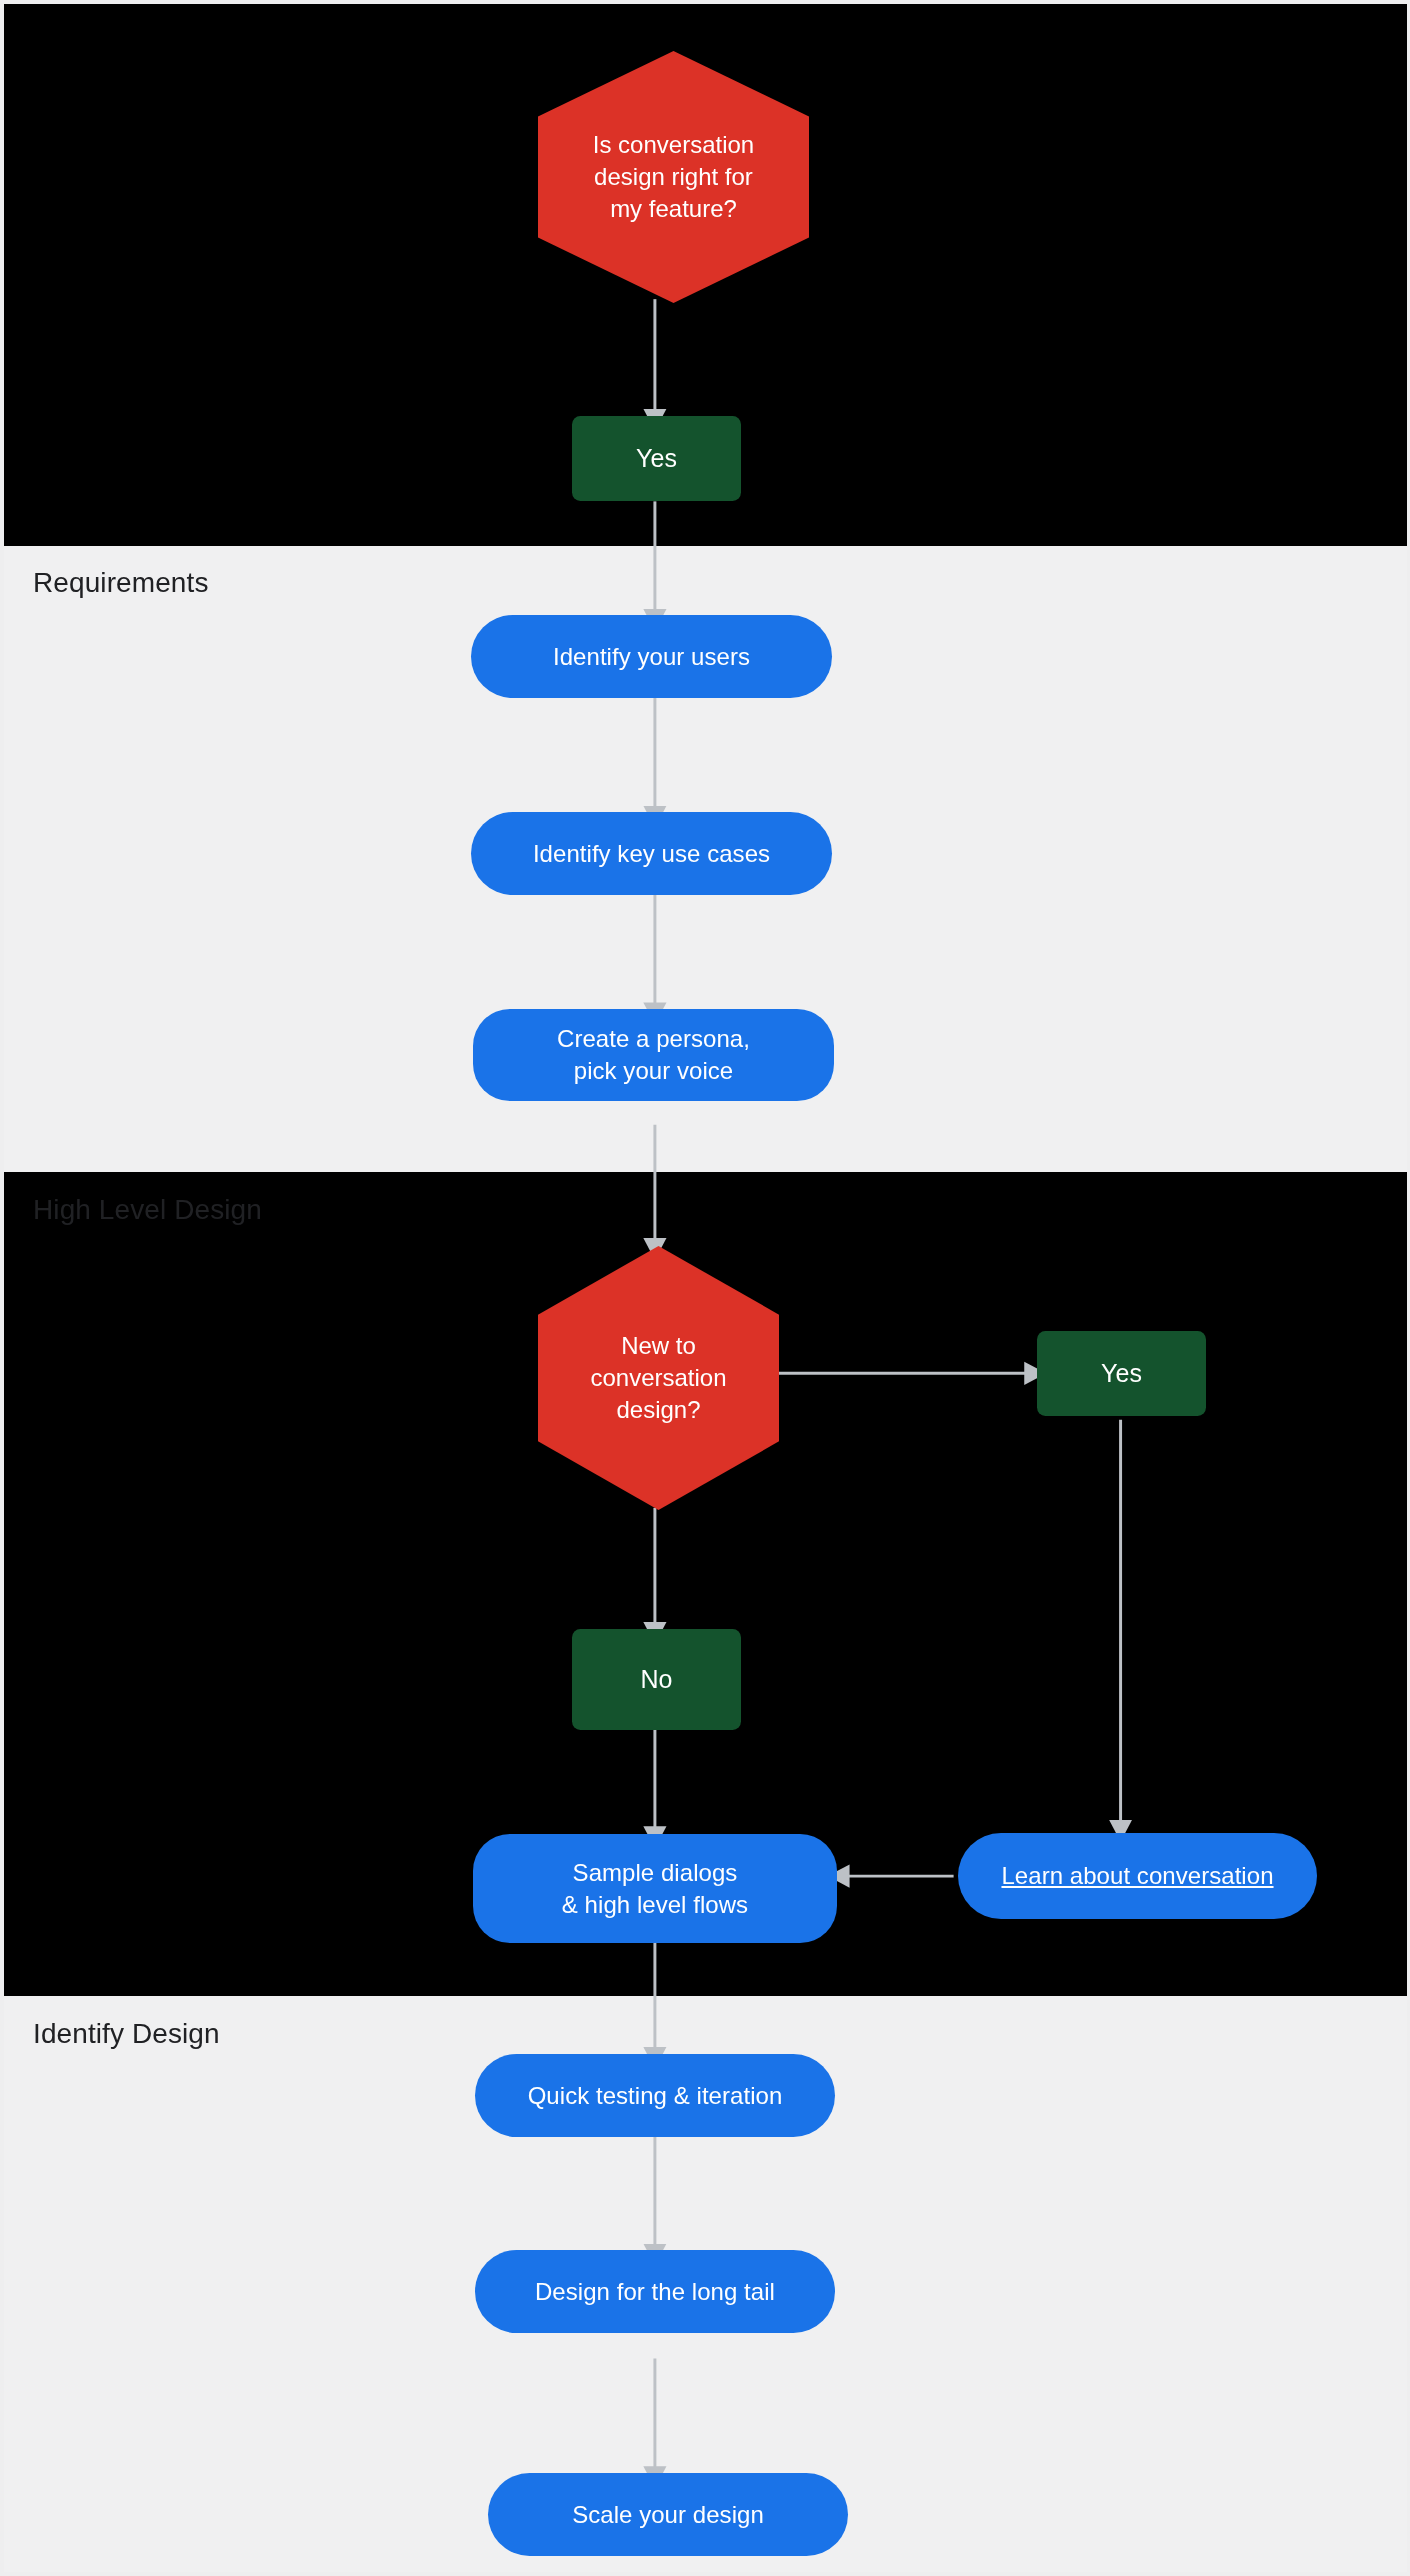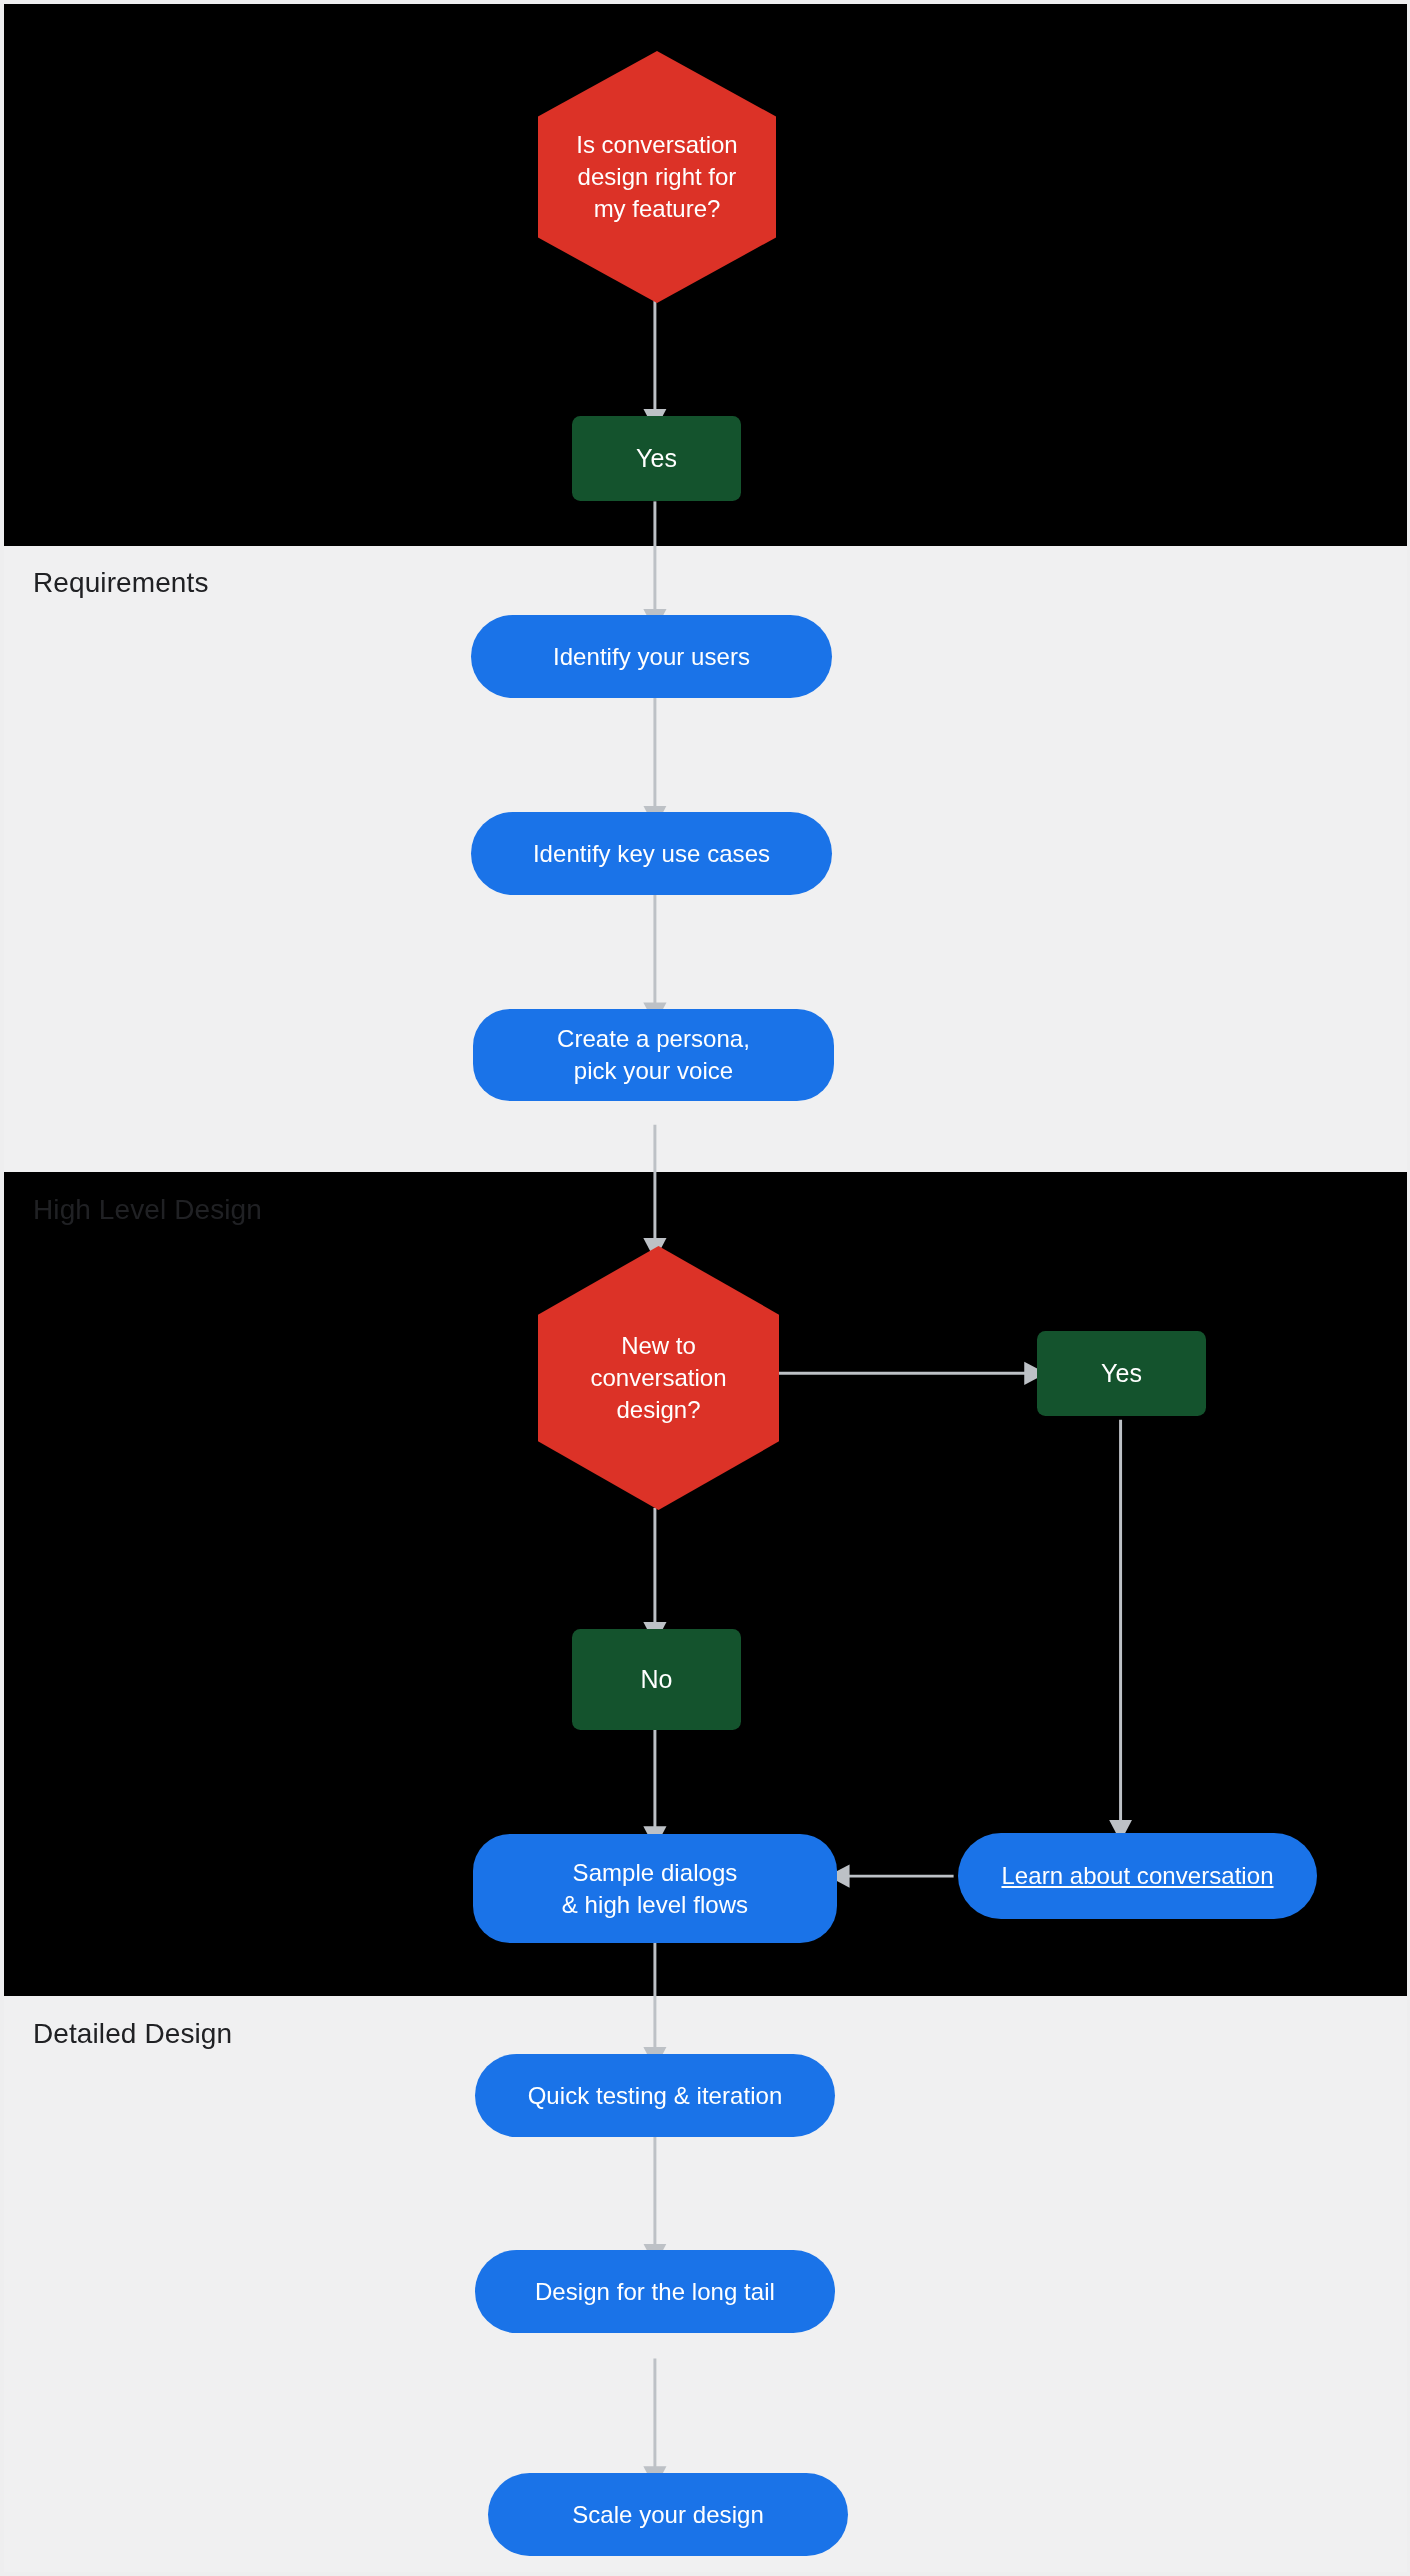--- a/index.html
+++ b/index.html
@@ -89,21 +89,21 @@
 
 <div id="canvas">
 
   <div class="band band-dark" style="top:3.7px;   height:542px;"></div>
   <div class="band band-light" style="top:546px; height:626px;"></div>
   <div class="band band-dark" style="top:1172px;height:824px;"></div>
   <div class="band band-light" style="top:1996px;height:576px;"></div>
 
   <div class="band-label" style="top:569px;">Requirements</div>
   <div class="band-label" style="top:1196px;">High Level Design</div>
-  <div class="band-label" style="top:2020px;">Detailed Design</div>
+  <div class="band-label" style="top:2020px;">Identify Design</div>
 
   <svg class="conn" style="left:0;top:0;width:1410px;height:2576px;" viewBox="0 0 1520 2776">
     <defs>
       <marker id="arrowhead" markerWidth="9" markerHeight="9" refX="1.2" refY="4.5" orient="auto" markerUnits="strokeWidth">
         <path d="M0,0.6 L0,8.4 L7.4,4.5 z" fill="#bdc1c6"></path>
       </marker>
     </defs>
     <g stroke="#bdc1c6" stroke-width="3.2" fill="none" marker-end="url(#arrowhead)">
 
       <line x1="706" y1="322" x2="706" y2="444"></line>
@@ -127,21 +127,21 @@
       <line x1="1028" y1="2022" x2="912" y2="2022"></line>
 
       <line x1="706" y1="2092" x2="706" y2="2210"></line>
 
       <line x1="706" y1="2302" x2="706" y2="2422"></line>
 
       <line x1="706" y1="2542" x2="706" y2="2662"></line>
     </g>
   </svg>
 
-  <div class="node node-decision" style="left:538px; top:51px; width:238px; height:252px;">
+  <div class="node node-decision" style="left:538px; top:51px; width:271px; height:252px;">
     <span class="node-text">Is conversation
 design right for
 my feature?</span>
   </div>
 
   <div class="node node-answer" style="left:572px; top:416px; width:169px; height:85px;">
     <span class="node-text">Yes</span>
   </div>
 
   <div class="node node-action r-pill" style="left:471px; top:615px; width:361px; height:83px;">

